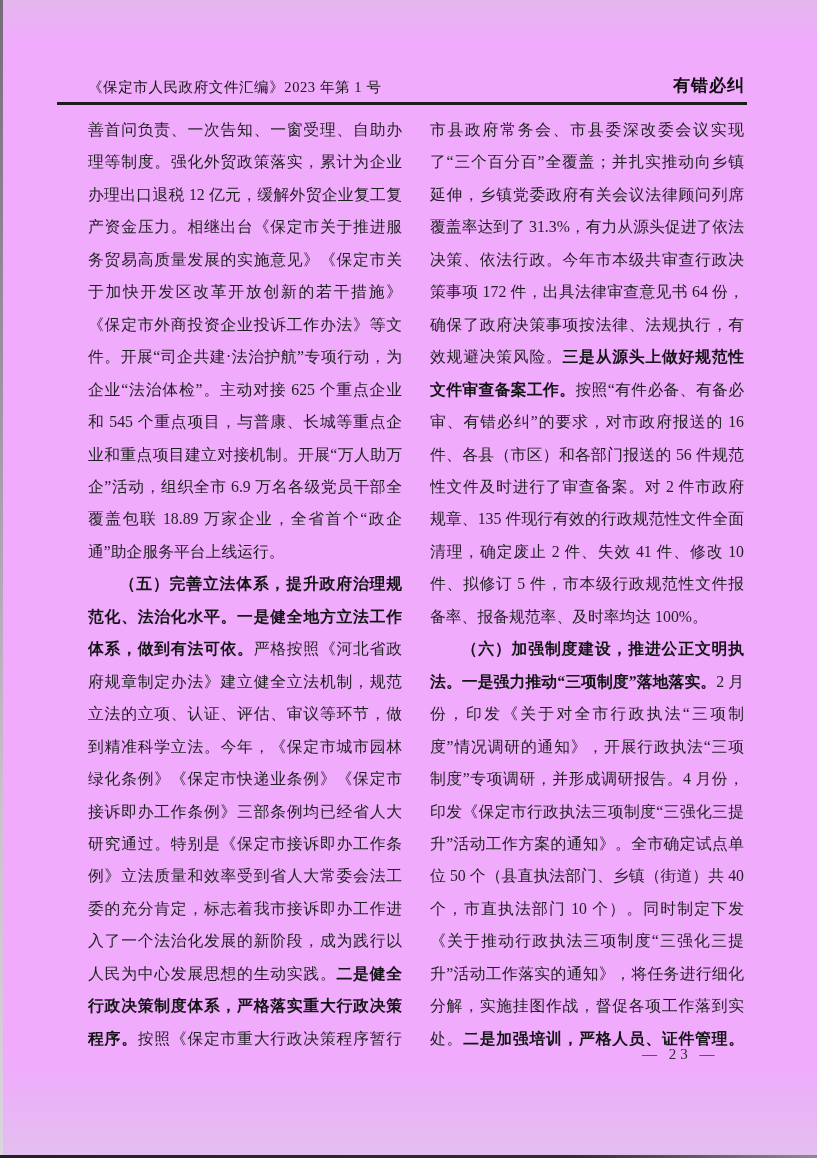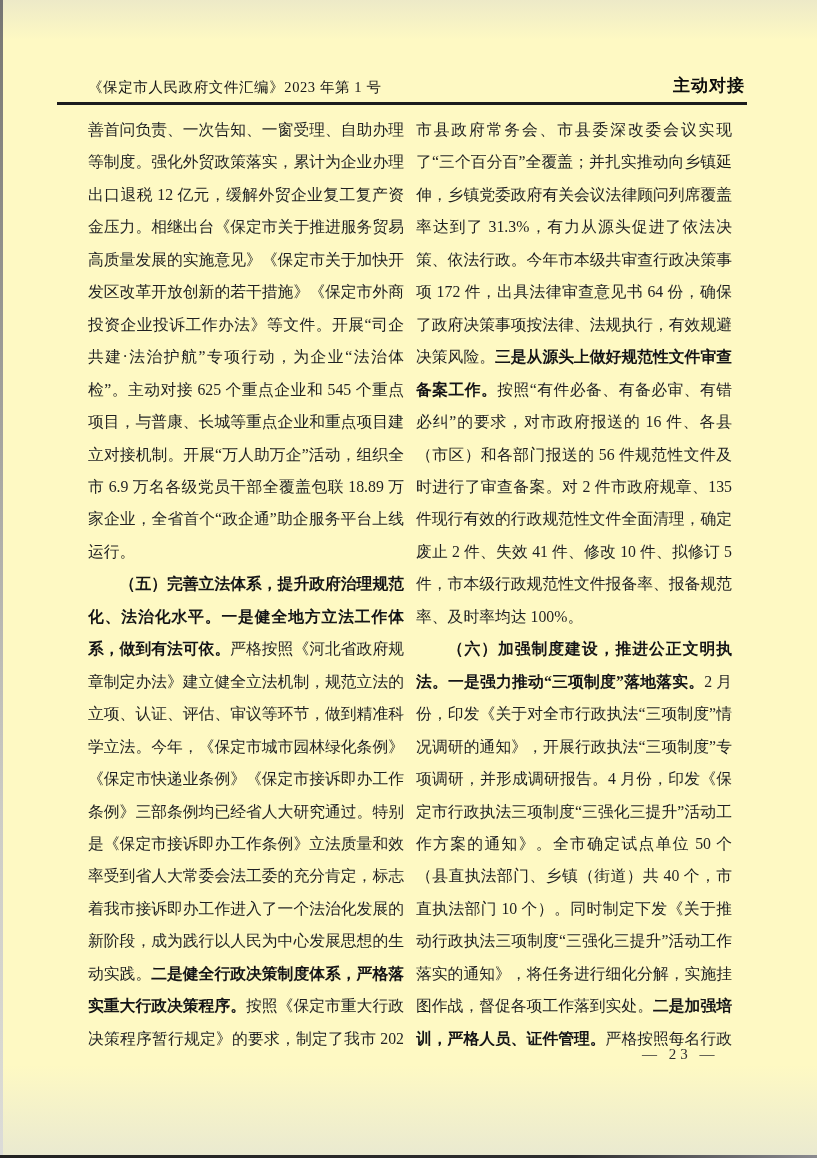--- a/index.html
+++ b/index.html
@@ -6,21 +6,21 @@
   html, body { width: 817px; height: 1158px; }
   body {
     font-family: "Liberation Serif", serif;
     background: #f2f2f0;
     position: relative;
     overflow: hidden;
   }
   .page {
     position: absolute;
     inset: 0;
-    background: #fef9c3;
+    background: #f0abfc;
   }
   
   .scan-edge-left {
     position: absolute; left: 0; top: 0; width: 3px; height: 100%;
     background: linear-gradient(to bottom, #5f5f63 0%, #8a8a8e 30%, #c4c4c6 70%, #d9d9da 100%);
     opacity: .85;
   }
   .scan-edge-bottom {
     position: absolute; left: 0; bottom: 0; width: 100%; height: 3px;
     background: linear-gradient(to right, #222 0%, #2e2e30 70%, #8a8a90 100%);
@@ -49,21 +49,21 @@
     font-family: "Liberation Sans", sans-serif;
   }
   .header-rule {
     position: absolute; top: 102px; left: 57px; width: 690px; height: 2.6px;
     background: #1c1c1e;
   }
 
   
   .columns {
     position: absolute; top: 114px; left: 88px; width: 656px; height: 932px;
-    display: flex; gap: 12px;
+    display: flex; gap: 28px;
   }
   .column { width: 316px; overflow: hidden; }
   .para {
     font-size: 15.8px;
     line-height: 32.45px;
     color: #1f2022;
     text-align: justify;
     text-justify: inter-ideograph;
     word-break: break-all;
   }
@@ -80,21 +80,21 @@
 <body>
 
 <div class="page">
   <div class="scan-shade-top"></div>
   <div class="scan-shade-bottom"></div>
   <div class="scan-edge-left"></div>
   <div class="scan-edge-bottom"></div>
 
   <div class="header">
     <span class="header-left">《保定市人民政府文件汇编》2023 年第 1 号</span>
-    <span class="header-right">主动对接</span>
+    <span class="header-right">有错必纠</span>
   </div>
   <div class="header-rule"></div>
 
   <div class="columns">
     <div class="column">
         <p class="para"><span class="run">善首问负责、一次告知、一窗受理、自助办理等制度。强化外贸政策落实，累计为企业办理出口退税 12 亿元，缓解外贸企业复工复产资金压力。相继出台《保定市关于推进服务贸易高质量发展的实施意见》《保定市关于加快开发区改革开放创新的若干措施》《保定市外商投资企业投诉工作办法》等文件。开展“司企共建·法治护航”专项行动，为企业“法治体检”。主动对接 625 个重点企业和 545 个重点项目，与普康、长城等重点企业和重点项目建立对接机制。开展“万人助万企”活动，组织全市 6.9 万名各级党员干部全覆盖包联 18.89 万家企业，全省首个“政企通”助企服务平台上线运行。</span></p>
         <p class="para indent"><span class="run bold">（五）完善立法体系，提升政府治理规范化、法治化水平。</span><span class="run bold">一是健全地方立法工作体系，做到有法可依。</span><span class="run">严格按照《河北省政府规章制定办法》建立健全立法机制，规范立法的立项、认证、评估、审议等环节，做到精准科学立法。今年，《保定市城市园林绿化条例》《保定市快递业条例》《保定市接诉即办工作条例》三部条例均已经省人大研究通过。特别是《保定市接诉即办工作条例》立法质量和效率受到省人大常委会法工委的充分肯定，标志着我市接诉即办工作进入了一个法治化发展的新阶段，成为践行以人民为中心发展思想的生动实践。</span><span class="run bold">二是健全行政决策制度体系，严格落实重大行政决策程序。</span><span class="run">按照《保定市重大行政决策程序暂行规定》的要求，制定了我市 2022 年度重大行政决策事项目录、标准，并按程序向社会公布。严格按照决策程序进行决策，并建立重大行政决策跟踪反馈机制、责任倒查和责任追究机制。截至目前，我市法律顾问列席市县党委常委会、</span></p>
       </div>
     <div class="column">
         <p class="para"><span class="run">市县政府常务会、市县委深改委会议实现了“三个百分百”全覆盖；并扎实推动向乡镇延伸，乡镇党委政府有关会议法律顾问列席覆盖率达到了 31.3%，有力从源头促进了依法决策、依法行政。今年市本级共审查行政决策事项 172 件，出具法律审查意见书 64 份，确保了政府决策事项按法律、法规执行，有效规避决策风险。</span><span class="run bold">三是从源头上做好规范性文件审查备案工作。</span><span class="run">按照“有件必备、有备必审、有错必纠”的要求，对市政府报送的 16 件、各县（市区）和各部门报送的 56 件规范性文件及时进行了审查备案。对 2 件市政府规章、135 件现行有效的行政规范性文件全面清理，确定废止 2 件、失效 41 件、修改 10 件、拟修订 5 件，市本级行政规范性文件报备率、报备规范率、及时率均达 100%。</span></p>

